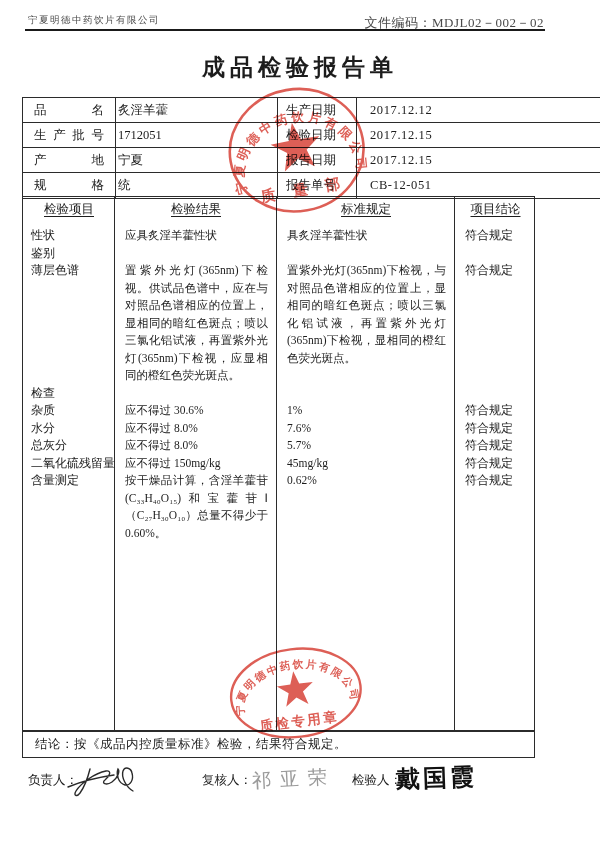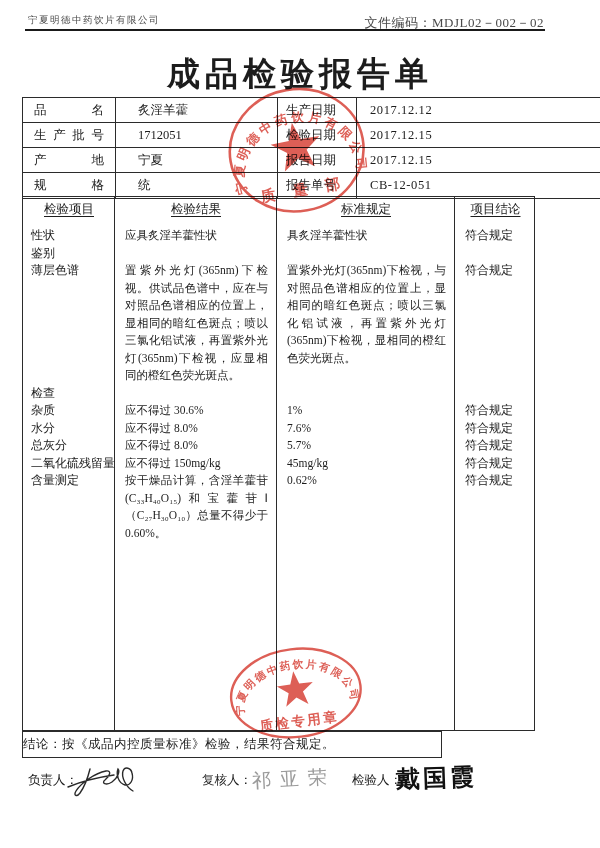--- a/index.html
+++ b/index.html
@@ -5,50 +5,50 @@
   html,body { margin:0; padding:0; background:#888; }
   .page {
     position:relative; width:600px; height:848px; background:#ffffff;
     font-family:"Liberation Serif", serif; color:#1c1c1c; overflow:hidden;
     margin:0 auto;
   }
   .hdr-left  { position:absolute; left:28px;  top:14px; font-size:9.5px; color:#4a4a4a; letter-spacing:1.5px; }
   .hdr-right { position:absolute; right:56px; top:14px; font-size:13px; color:#4a4a4a; letter-spacing:0.5px; }
   .hdr-rule  { position:absolute; left:25px; top:29px; width:520px; height:2px; background:#1a1a1a; }
   .title { position:absolute; left:0; top:52px; width:600px; text-align:center;
-           font-size:33px; font-weight:bold; letter-spacing:5px; }
+           font-size:23px; font-weight:bold; letter-spacing:5px; }
 
   
   .info-table { position:absolute; left:22px; top:97px; width:591px; border:1px solid #2b2b2b; box-sizing:border-box; }
   .info-row { display:grid; grid-template-columns:92px 162px 79px 178px; height:25px; border-bottom:1px solid #2b2b2b; box-sizing:border-box; }
   .info-row:last-child { border-bottom:none; }
   .info-row > div { font-size:12.5px; line-height:24px; overflow:hidden; white-space:nowrap; }
   .i-label  { padding:0 11px; text-align:justify; text-align-last:justify; }
-  .i-value  { border-left:1px solid #2b2b2b; padding-left:22px; }
+  .i-value  { border-left:1px solid #2b2b2b; padding-left:2px; }
   .i-label2 { border-left:1px solid #2b2b2b; padding-left:8px; }
   .i-value2 { border-left:1px solid #2b2b2b; padding-left:13px; letter-spacing:0.6px; }
 
   
   .main-table { position:absolute; left:22px; top:196px; width:513px; height:535px;
                 border:1px solid #2b2b2b; box-sizing:border-box; }
   .vline { position:absolute; top:0; bottom:0; width:1px; background:#2b2b2b; }
   .vl1 { left:91px; } .vl2 { left:253px; } .vl3 { left:431px; }
   .mt-row { display:grid; grid-template-columns:92px 162px 178px 81px; }
   .mt-c1 { padding-left:8px;  font-size:12px;   line-height:17.5px; }
   .mt-c2 { padding:0 9px 0 10px; font-size:11.5px; line-height:17.5px; text-align:justify; }
   .mt-c3 { padding:0 9px 0 10px; font-size:11.5px; line-height:17.5px; text-align:justify; }
   .mt-c4 { padding-left:10px; font-size:12px;   line-height:17.5px; }
   .mt-header { padding-top:4px; padding-bottom:9px; }
   .mt-header .h { text-align:center; font-size:12.5px; padding:0; }
   .mt-header .h span { text-decoration:underline; text-underline-offset:3px; }
 
   
-  .concl-box { position:absolute; left:22px; top:731px; width:420px; height:27px;
+  .concl-box { position:absolute; left:22px; top:731px; width:513px; height:27px;
                border:1px solid #2b2b2b; box-sizing:border-box;
-               font-size:12.5px; line-height:25px; letter-spacing:0.5px; }
+               font-size:12.5px; line-height:25px; padding-left:12px; letter-spacing:0.5px; }
   .sig-area { position:absolute; left:0; top:760px; width:600px; height:55px; font-size:12.5px; }
   .sig-label { position:absolute; top:12px; }
   .sig-l1 { left:28px; } .sig-l2 { left:202px; } .sig-l3 { left:352px; }
   .sig-scribble { position:absolute; left:62px; top:0px; }
   .sig-name-reviewer { position:absolute; left:252px; top:6px; font-size:19px; color:#9b9b9b;
                        letter-spacing:9px; transform:rotate(-3deg); }
   .sig-name-inspector { position:absolute; left:396px; top:2px; font-size:24px; color:#111;
                         font-weight:bold; letter-spacing:3px; transform:rotate(-2deg); }
 
   

